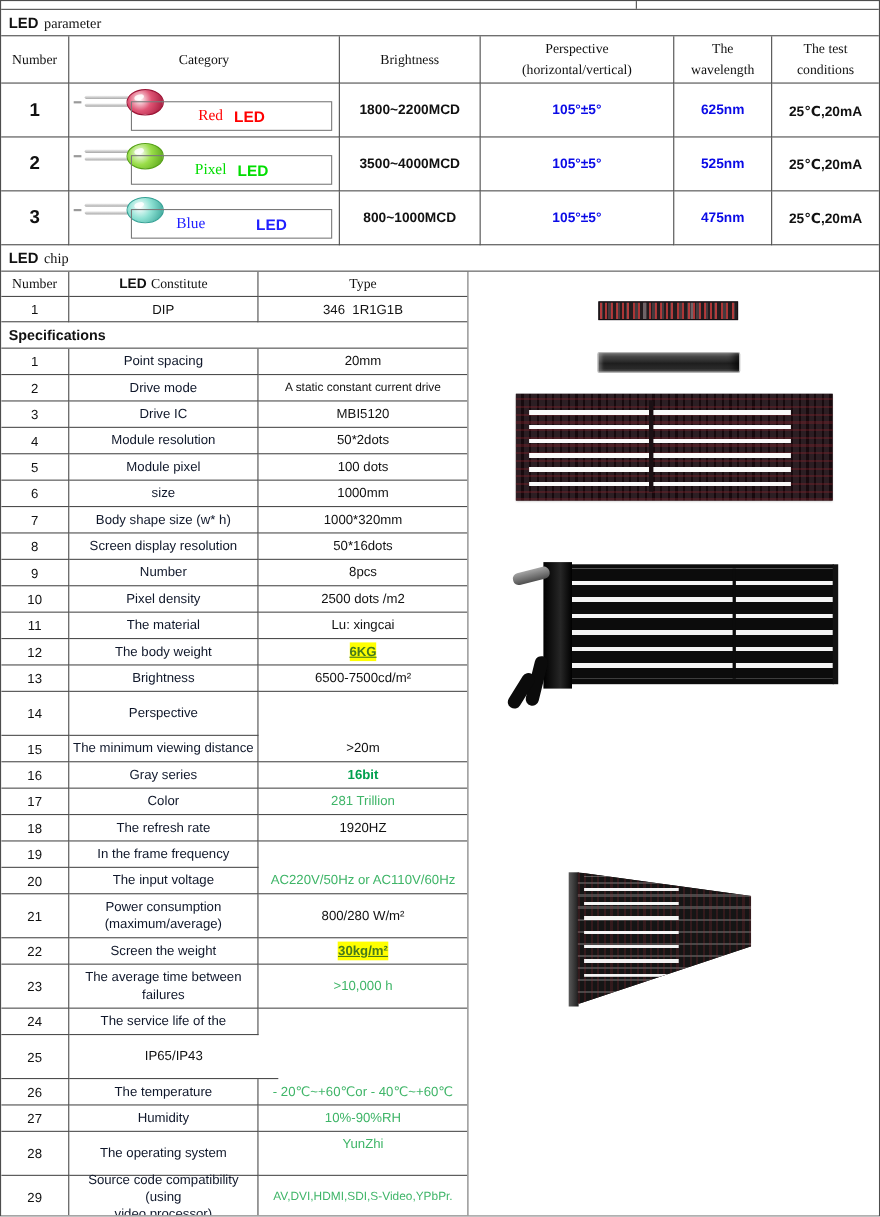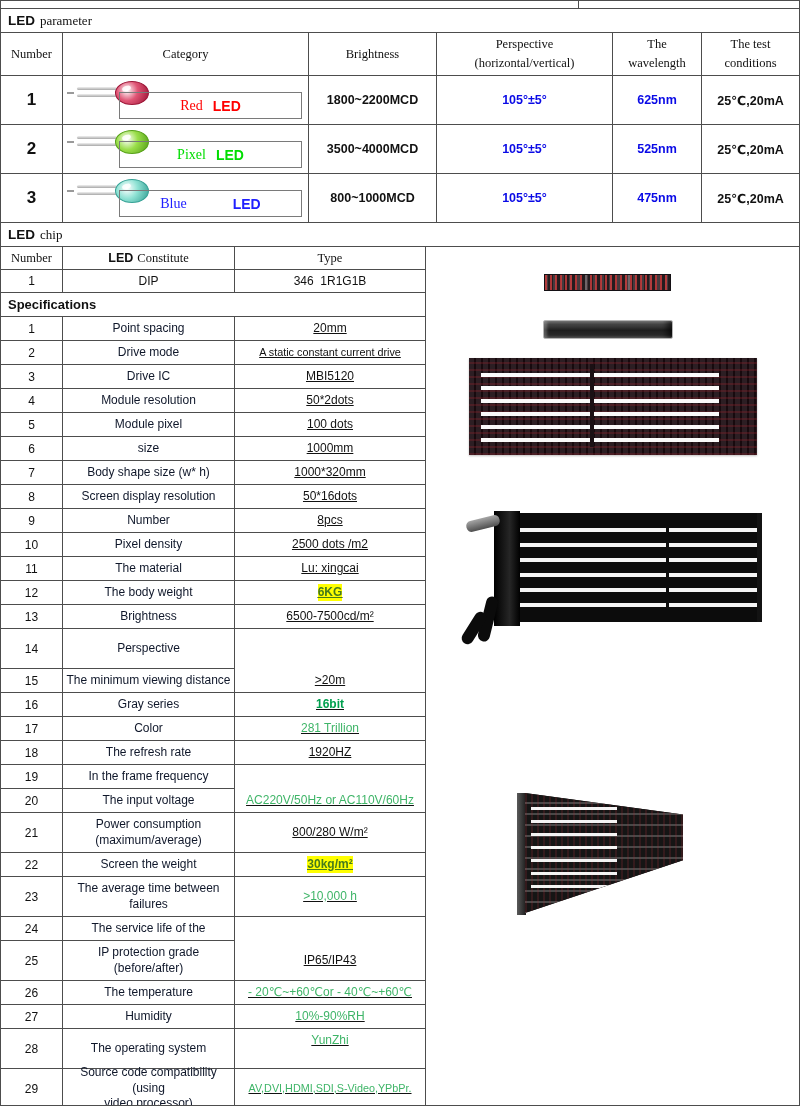--- a/index.html
+++ b/index.html
@@ -70,21 +70,21 @@
   .pre{white-space:pre;}
   .hbold{font-weight:bold;font-family:"Liberation Sans","DejaVu Sans",sans-serif;margin-right:4px;font-size:12.5px;}
 
   #spec-title{height:24px;}
   #spec-title .tb{font-size:13px;}
   #spec-rows{flex:1;display:flex;flex-direction:column;overflow:hidden;}
   .srow{display:flex;flex:none;height:24px;}
   .srow.tall{height:40px;}
   .srow .w1{width:62px;font-size:12px;}
   .srow .w2{width:172px;font-size:12px;color:#0f172a;white-space:pre-line;line-height:1.3;padding:0 3px;text-align:center;}
-  .srow .w3{width:190px;border-right:none;padding:0 2px;text-decoration:underline;}
+  .srow .w3{width:190px;border-right:none;padding:0 2px;}
   .vtext{font-size:12px;white-space:pre-line;line-height:1.45;}
   .vtext.v-small{font-size:10.8px;}
   .vtext.v-green{color:var(--green);}
   .vtext.v-green-bold{color:var(--greenb);font-weight:bold;}
   .vtext.v-highlight{background:var(--hlbg);color:var(--hltx);font-weight:bold;text-decoration:underline;}
   .w3.v-top{align-items:flex-start;padding-top:3px;}
 
   
   .right-col{flex:1;position:relative;background:#fff;}
 
@@ -435,22 +435,20 @@
     </div>
   </div>
 
   <div class="srow">
     <div class="c w1">24</div>
     <div class="c w2">The service life of the</div>
   </div>
 
   <div class="srow tall">
     <div class="c w1">25</div>
-    <div class="c w2">IP protection grade
-(before/after)</div>
     <div class="c w3">
       <span class="vtext">IP65/IP43</span>
     </div>
   </div>
 
   <div class="srow">
     <div class="c w1">26</div>
     <div class="c w2">The temperature</div>
     <div class="c w3">
       <span class="vtext v-green">- 20℃~+60℃or - 40℃~+60℃</span>

